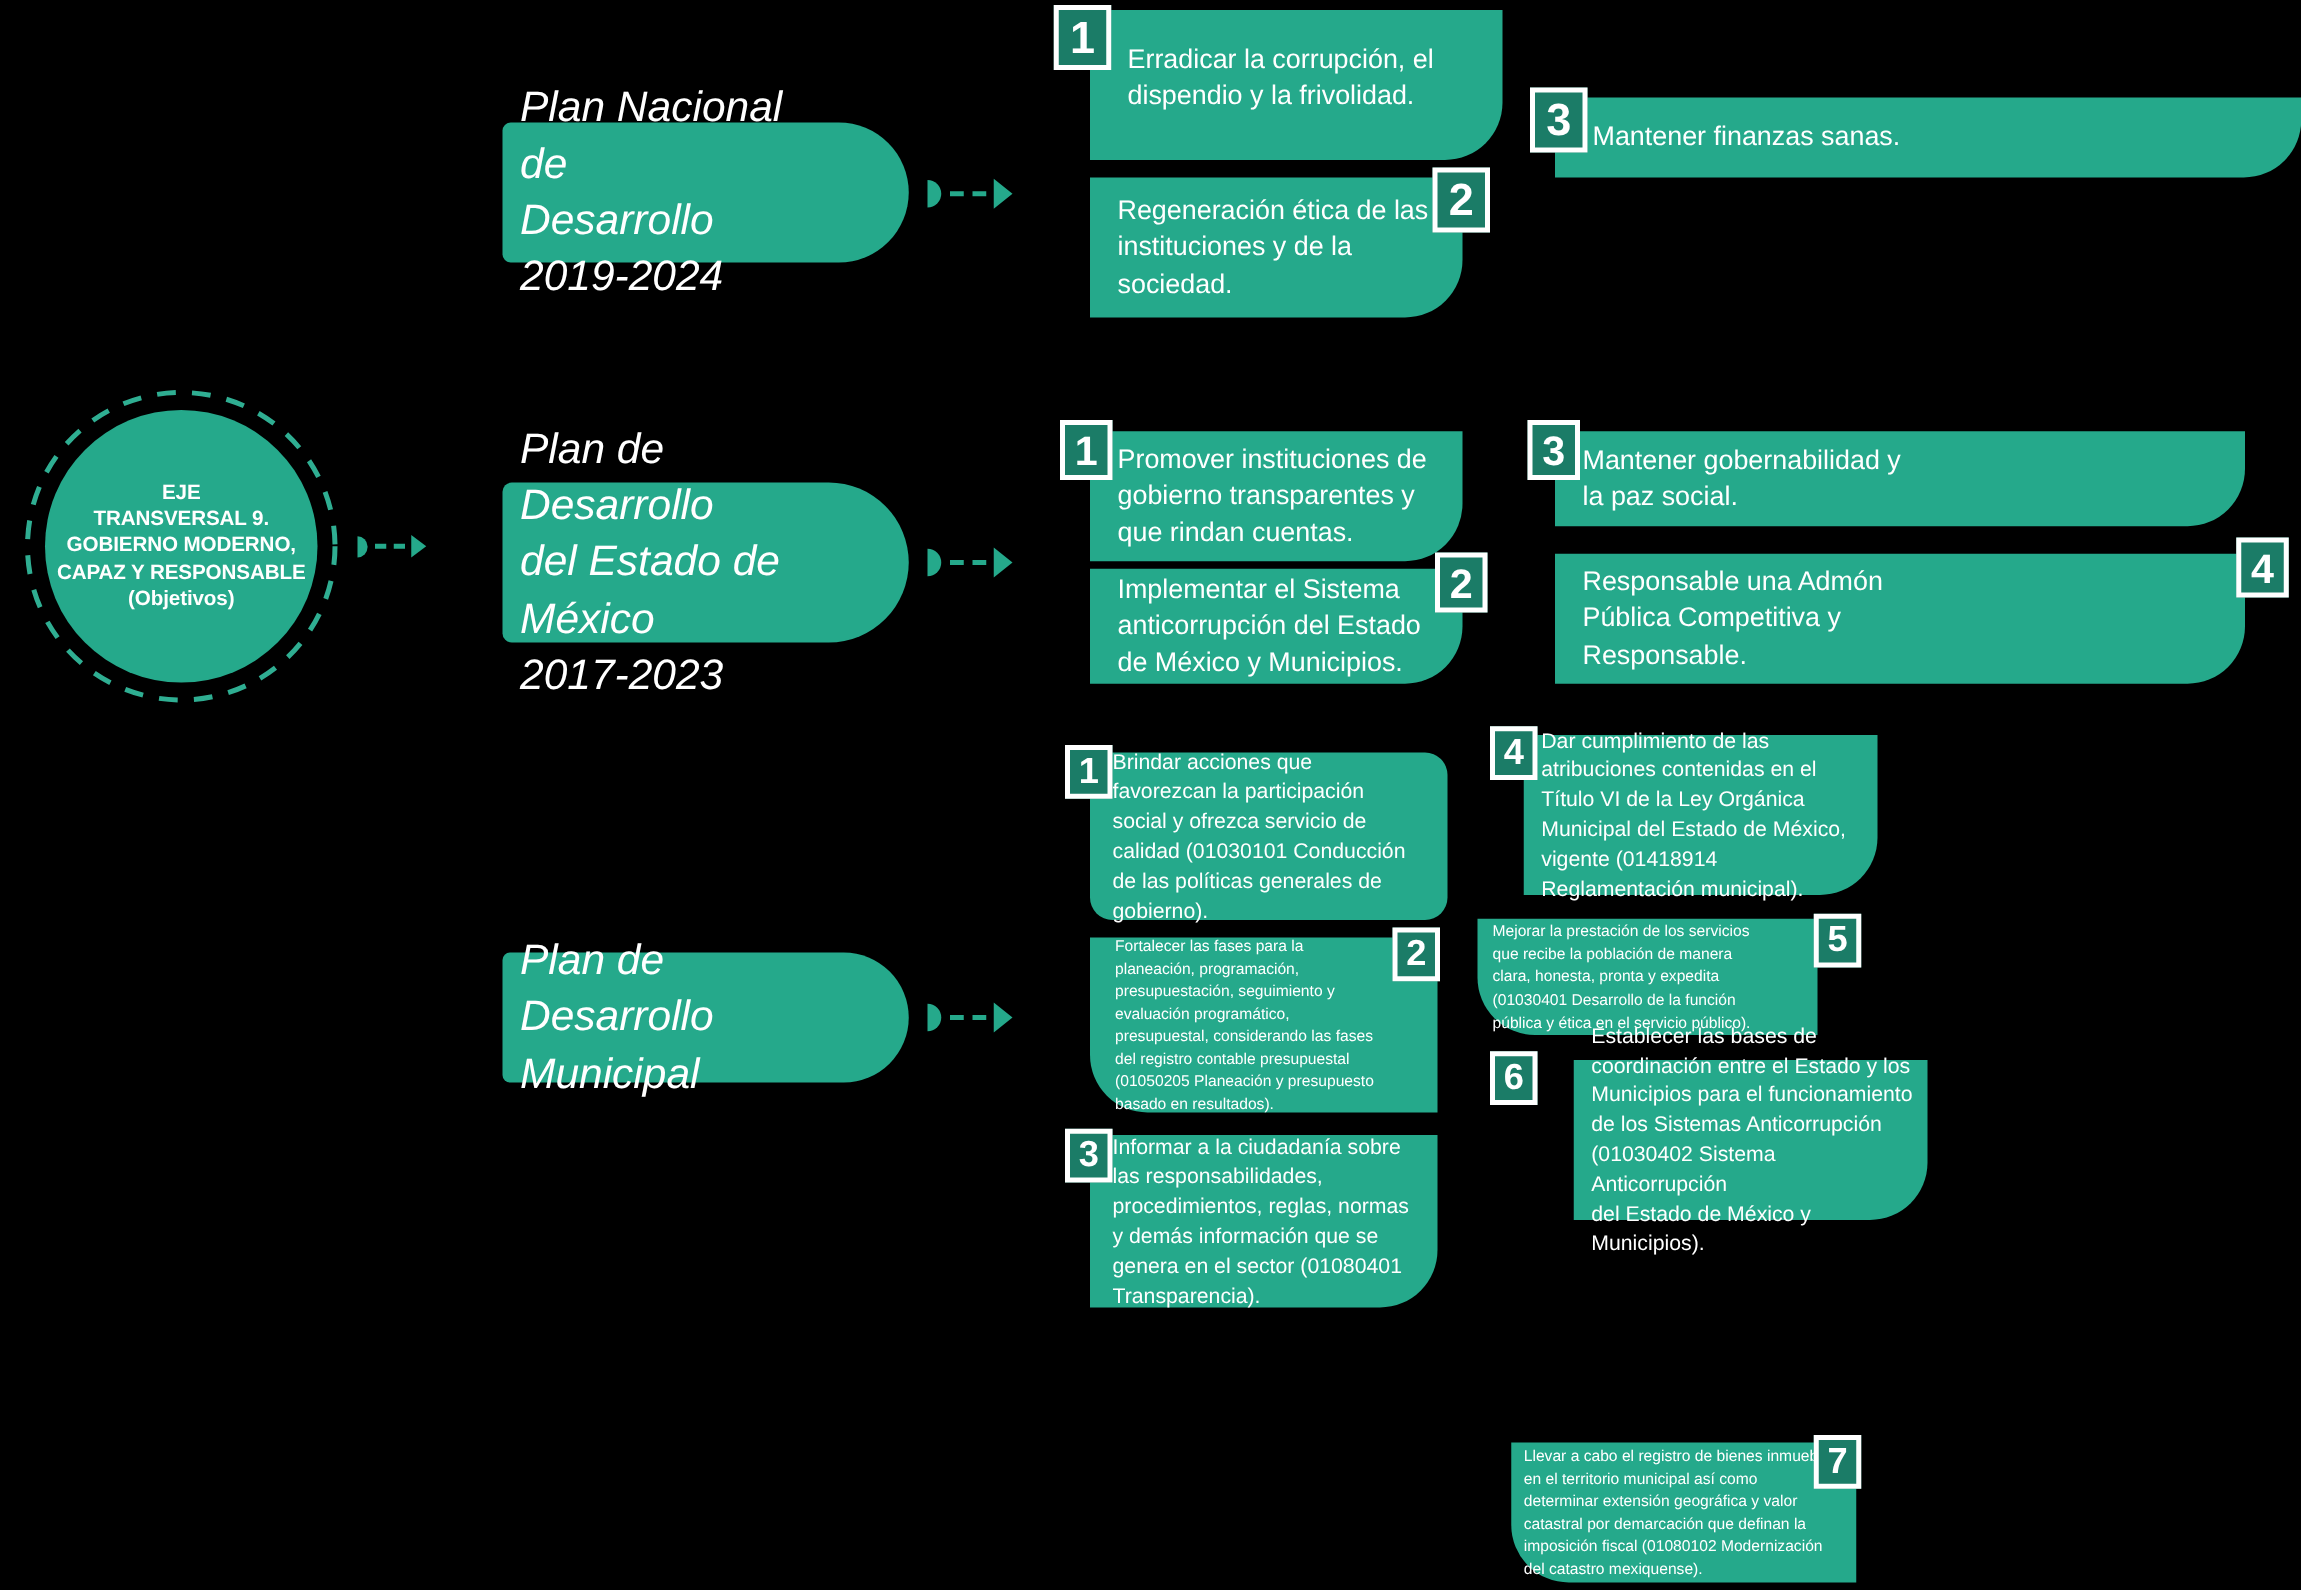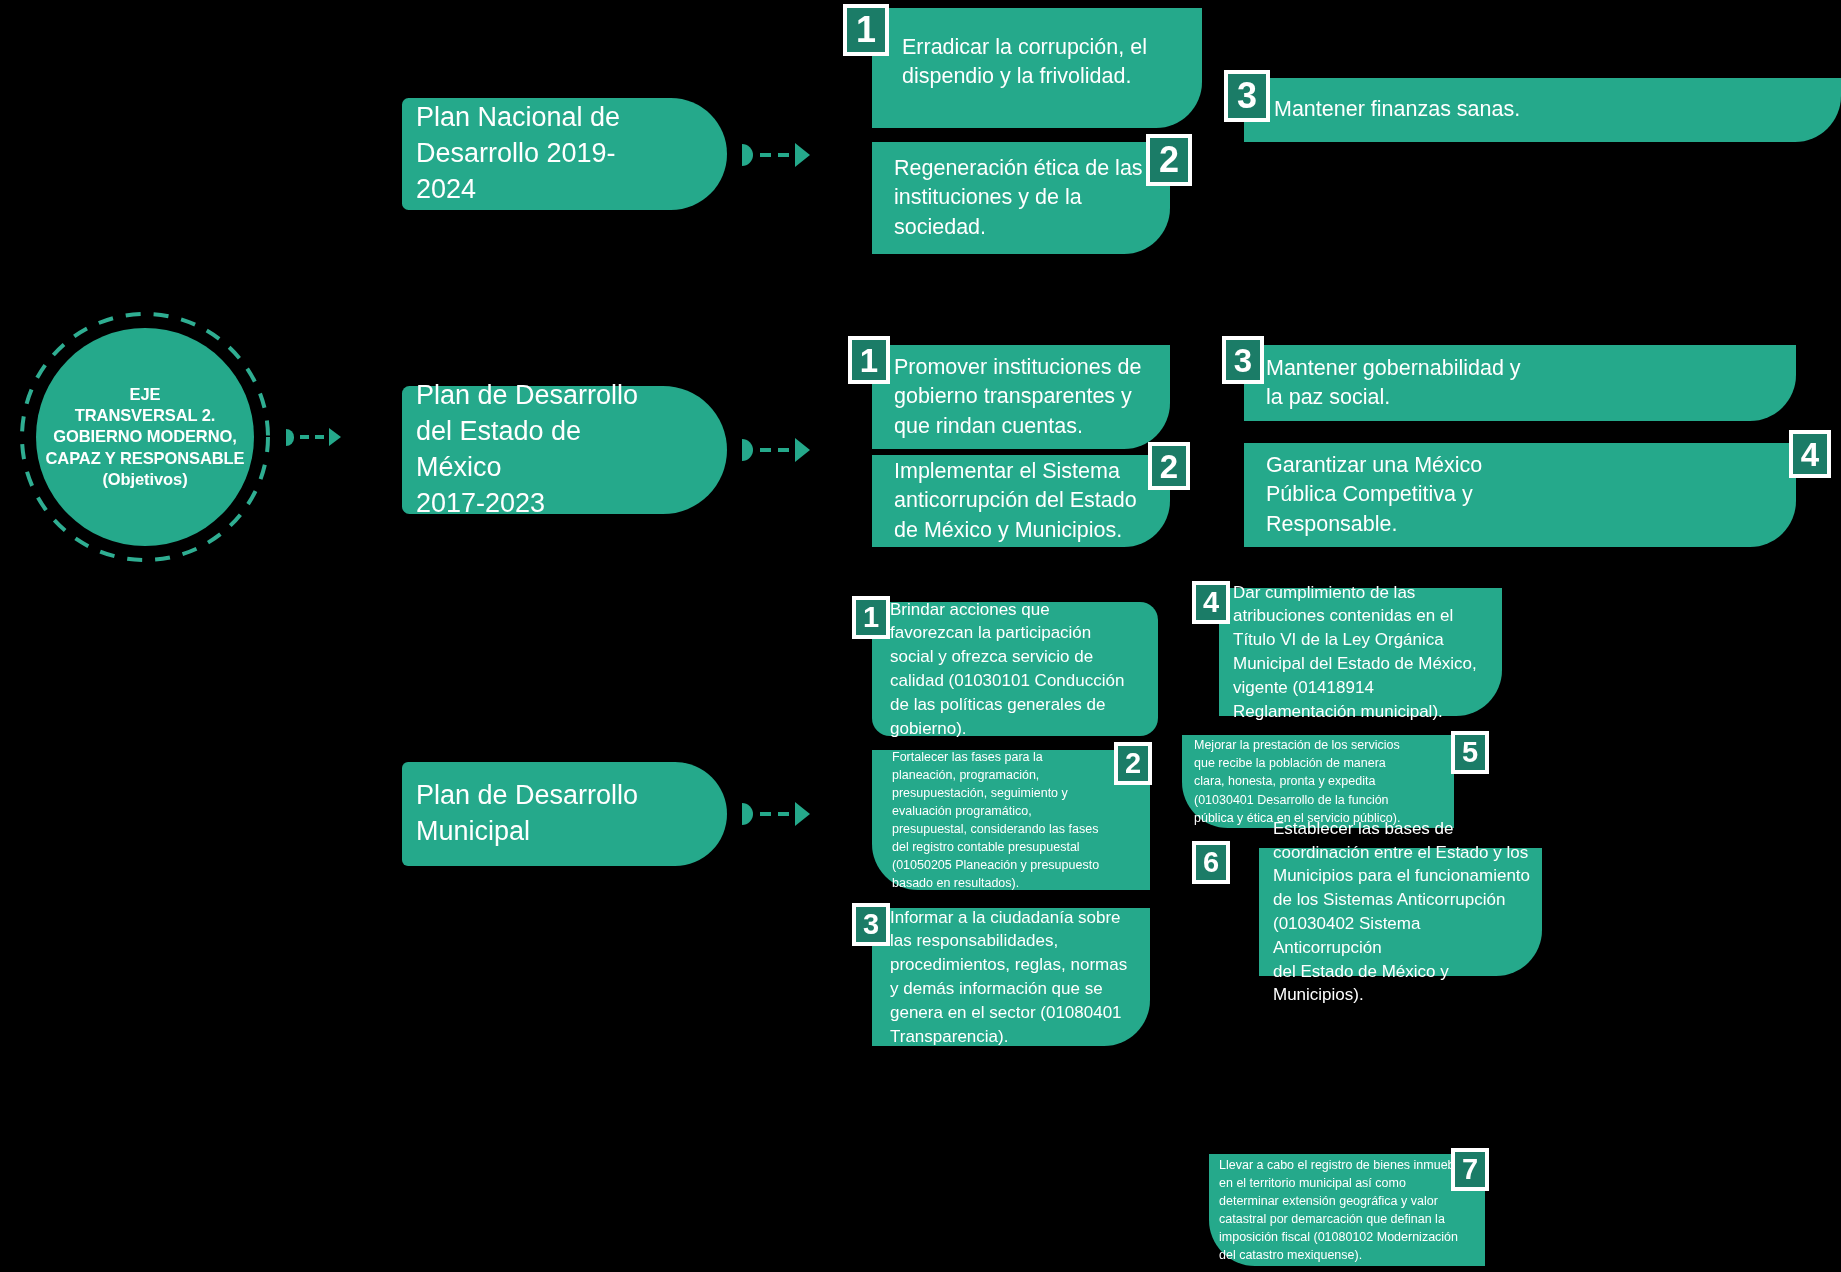--- a/index.html
+++ b/index.html
@@ -89,23 +89,24 @@
     position: absolute;
     background: #25A98B;
     border-radius: 14px 120px 120px 14px;
     display: flex;
     align-items: center;
     box-sizing: border-box;
     padding: 10px 70px 10px 14px;
   }
   .plan-label {
     color: #ffffff;
-    font-size: 27px;
+    font-size: 34px;
     line-height: 1.33;
     white-space: pre-line;
+    font-style: italic;
   }
 
   
   .obj {
     position: absolute;
     background: #25A98B;
     box-sizing: border-box;
     display: flex;
     align-items: center;
   }
@@ -141,21 +142,21 @@
 <body>
 
 <div id="canvas">
 
   <div id="eje-node">
     <svg id="eje-ring" viewBox="0 0 262 262">
       <circle cx="131" cy="131" r="123" fill="none" stroke="#2FAE92" stroke-width="4" stroke-dasharray="15 13" stroke-linecap="butt"></circle>
     </svg>
     <div id="eje-circle">
       <div id="eje-label">EJE
-TRANSVERSAL 2.
+TRANSVERSAL 9.
 GOBIERNO MODERNO,
 CAPAZ Y RESPONSABLE
 (Objetivos)</div>
     </div>
   </div>
 
   <div class="connector small" style="left:286px; top:428px;">
     <span class="conn-halfdisc"></span>
     <span class="conn-dash"></span>
     <span class="conn-dash"></span>
@@ -217,21 +218,21 @@
   </div>
   <div class="badge b-md" style="left:1148px; top:442px;">2</div>
 
   <div class="obj br sz-lg" style="left:1244px; top:345px; width:552px; height:76px; padding:0 14px 0 22px;">
     <div class="obj-text">Mantener gobernabilidad y
 la paz social.</div>
   </div>
   <div class="badge b-md" style="left:1222px; top:336px;">3</div>
 
   <div class="obj br sz-lg" style="left:1244px; top:443px; width:552px; height:104px; padding:0 14px 0 22px;">
-    <div class="obj-text">Garantizar una México
+    <div class="obj-text">Responsable una Admón
 Pública Competitiva y
 Responsable.</div>
   </div>
   <div class="badge b-md" style="left:1789px; top:430px;">4</div>
 
   <div class="plan-pill" style="left:402px; top:762px; width:325px; height:104px;">
     <div class="plan-label">Plan de Desarrollo
 Municipal</div>
   </div>
   <div class="connector" style="left:742px; top:802px;">

